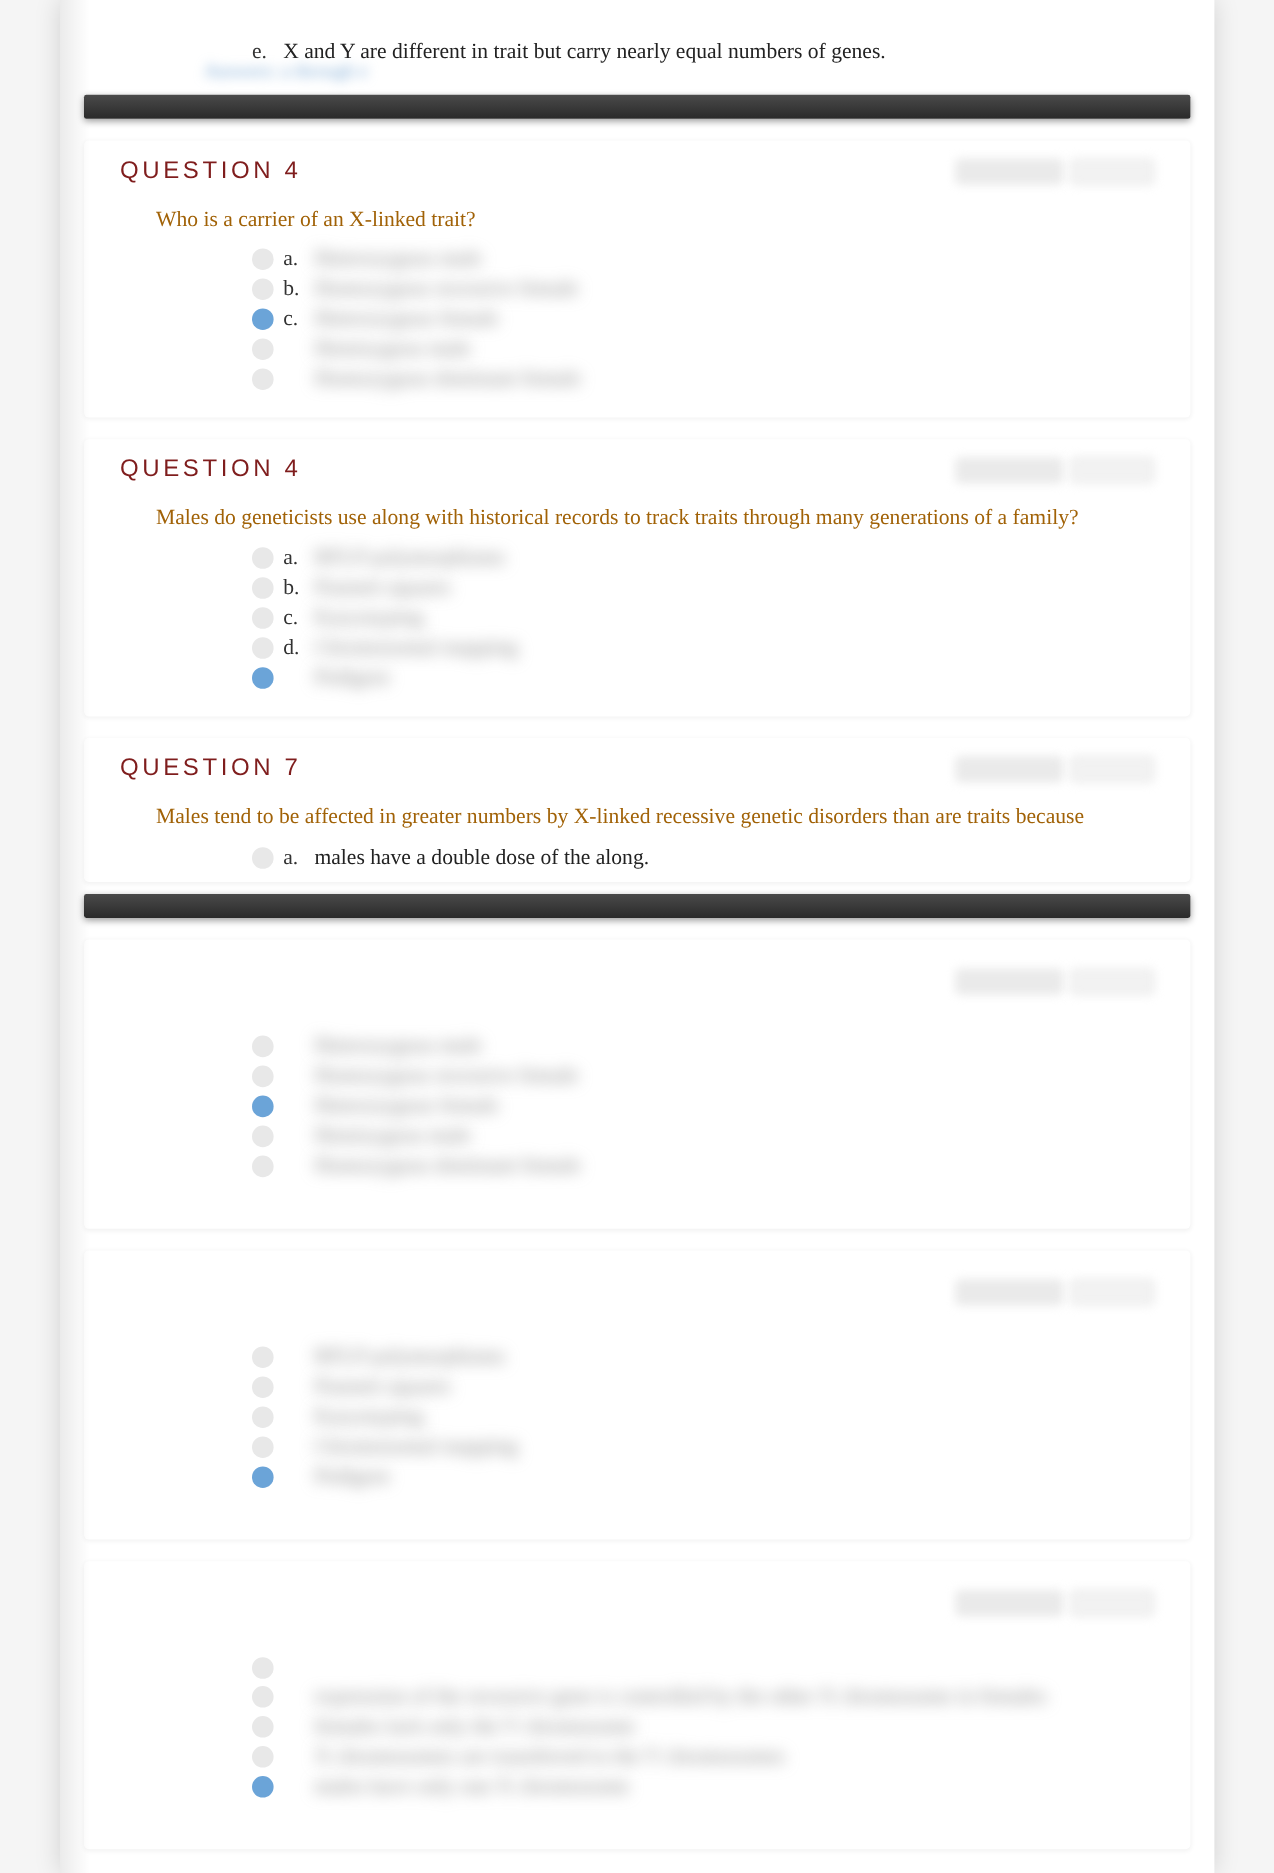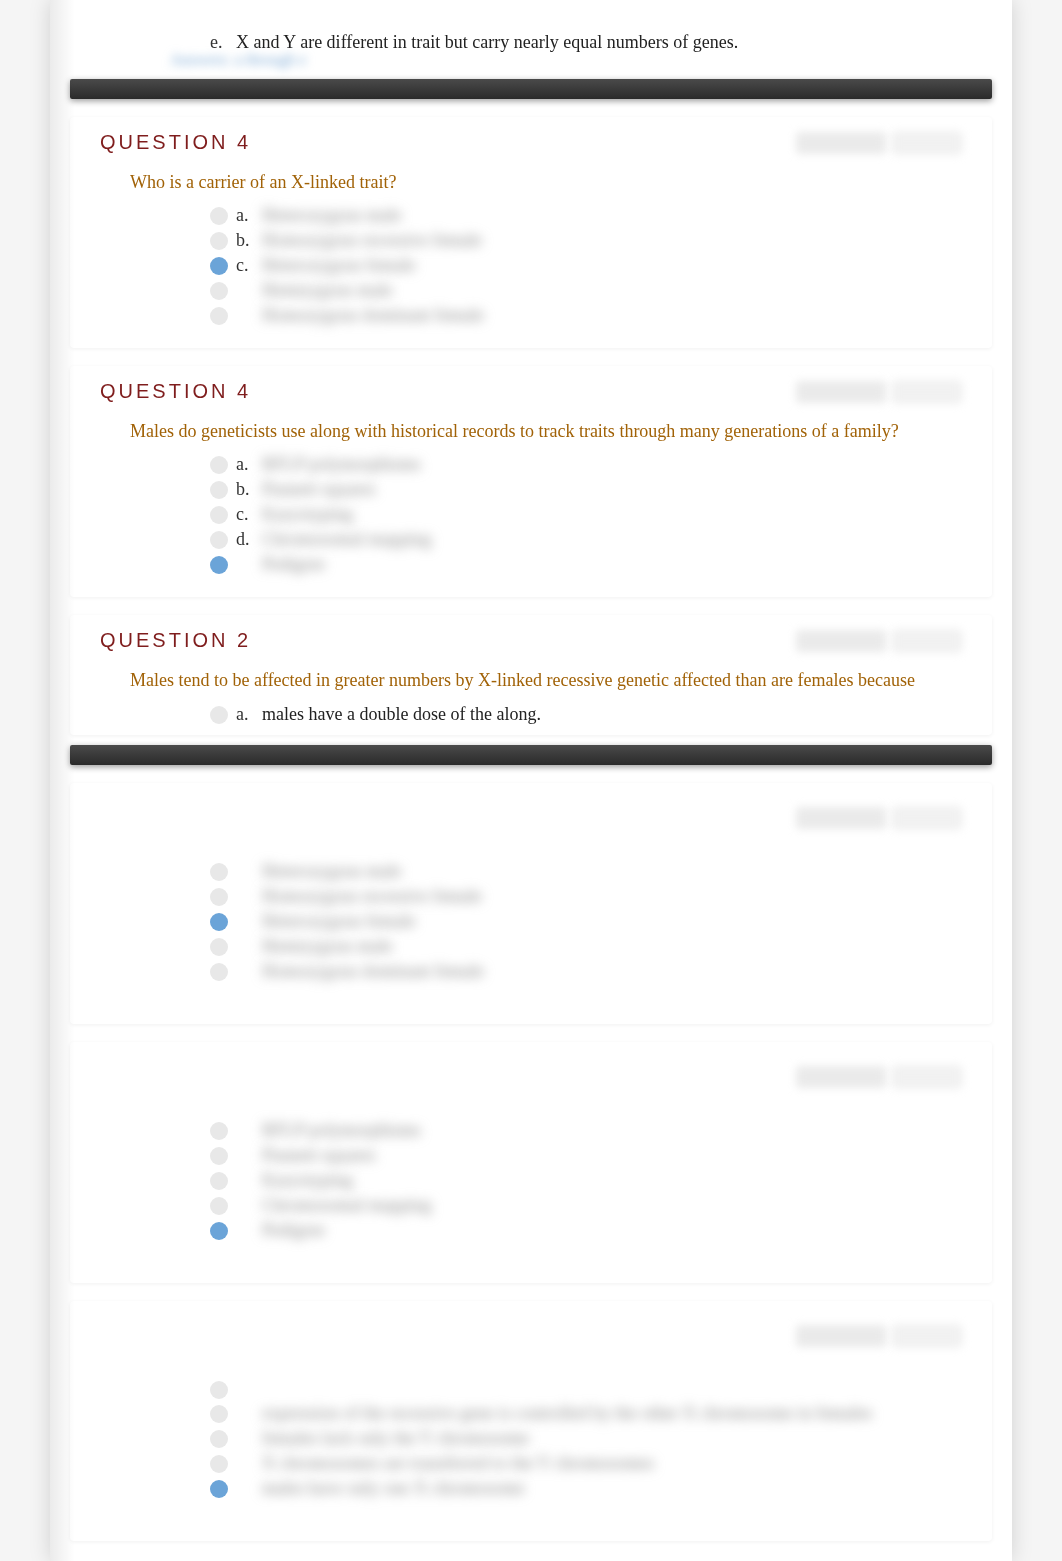--- a/index.html
+++ b/index.html
@@ -217,27 +217,27 @@
         <div class="option-row">
           <span class="option-radio selected"></span>
           <span class="option-letter" style="visibility: visible;"></span>
           <span class="option-text blurred">Pedigree</span>
         </div>
       </div>
   </div>
 
   <div class="question-block" style="padding-bottom:8px;">
     <div class="question-header">
-      <div class="question-title">QUESTION 2</div>
-      <div class="points-chip">
-        <div class="points-pill w1"></div>
-        <div class="points-pill w2"></div>
-      </div>
-    </div>
-    <div class="question-prompt">Males tend to be affected in greater numbers by X-linked recessive genetic affected than are females because</div>
+      <div class="question-title">QUESTION 7</div>
+      <div class="points-chip">
+        <div class="points-pill w1"></div>
+        <div class="points-pill w2"></div>
+      </div>
+    </div>
+    <div class="question-prompt">Males tend to be affected in greater numbers by X-linked recessive genetic disorders than are traits because</div>
     <div id="q6opts">
         <div class="option-row">
           <span class="option-radio"></span>
           <span class="option-letter">a.</span>
           <span class="option-text">males have a double dose of the along.</span>
         </div>
       </div>
   </div>
 
   <div class="dark-bar"></div>

